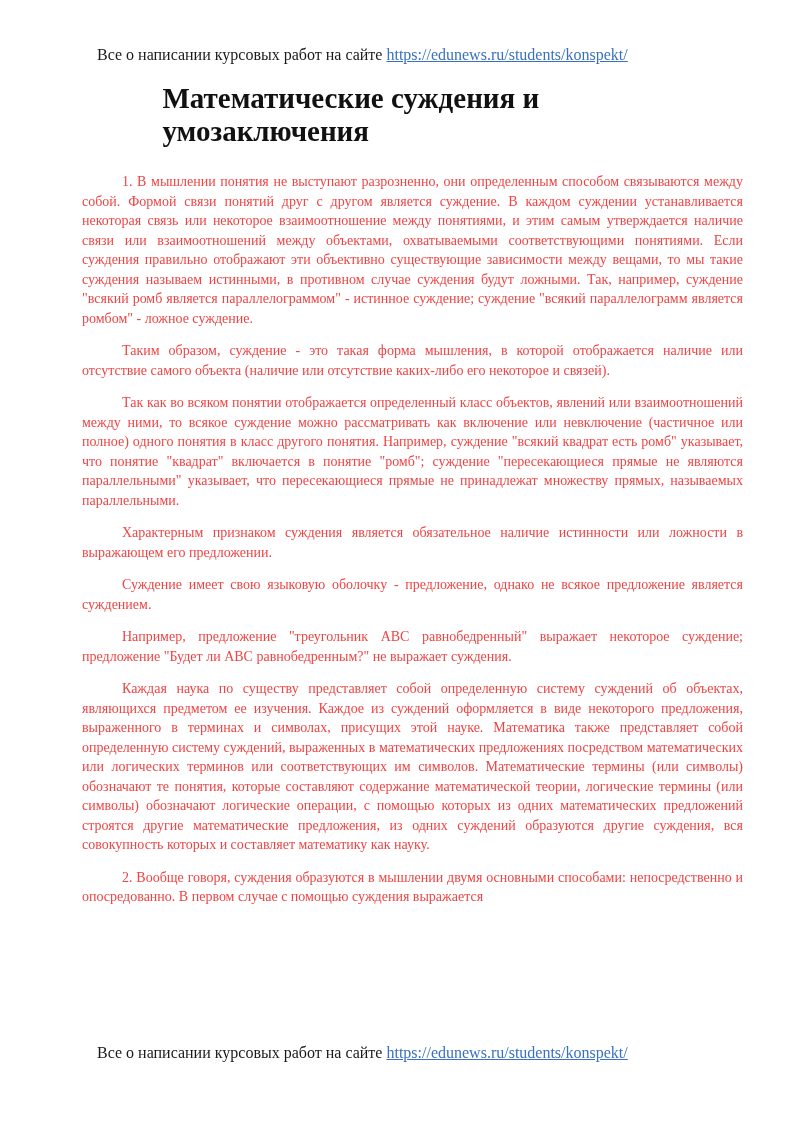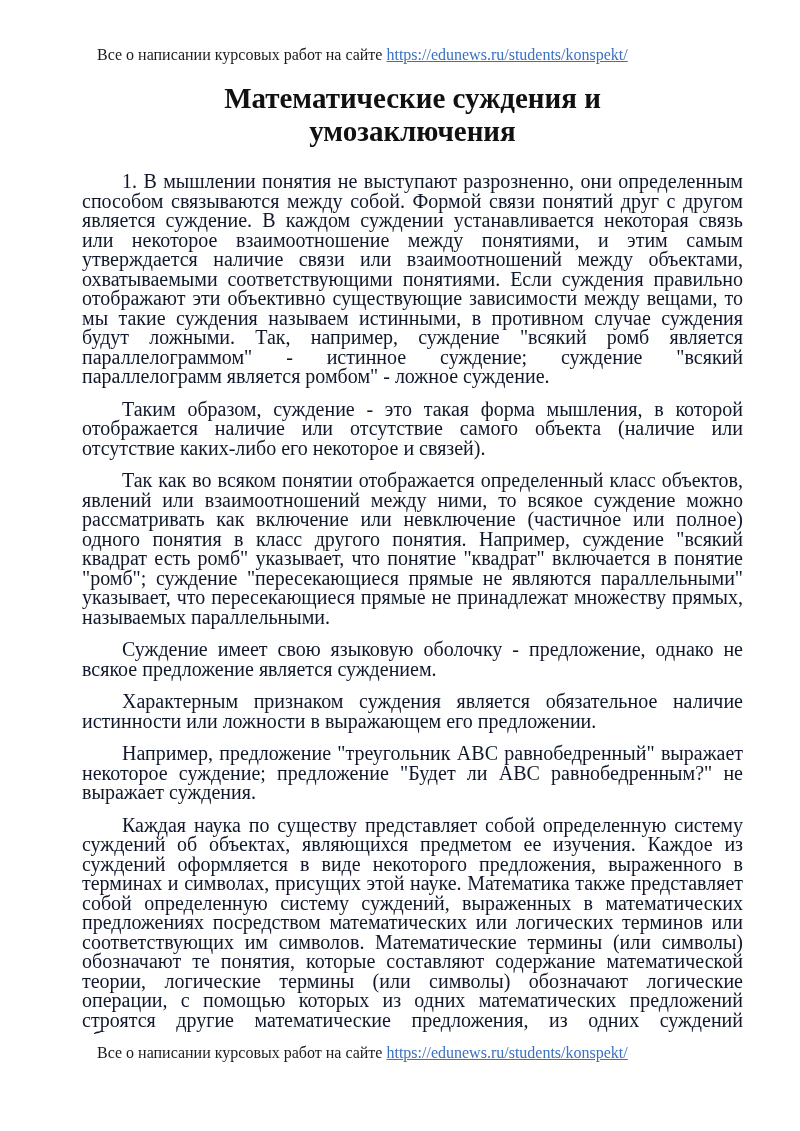--- a/index.html
+++ b/index.html
@@ -29,67 +29,68 @@
   .header-line a {
     color: #3a70c2;
     text-decoration: underline;
     cursor: pointer;
   }
   .doc-title-wrap {
     position: absolute;
     top: 82px;
     left: 82px;
     width: 661px;
-    text-align: center;
+    text-align: left;
   }
   .doc-title-wrap h1 {
     margin: 0 auto;
     max-width: 500px;
     font-size: 29px;
     line-height: 33px;
     font-weight: bold;
     color: #111111;
   }
   .body-text {
     position: absolute;
     top: 172px;
     left: 82px;
     width: 661px;
     height: 862px;
     overflow: hidden;
   }
   .body-text p {
     margin: 0 0 13px 0;
-    font-size: 20px;
+    font-size: 14px;
     line-height: 19.5px;
     text-align: justify;
     text-indent: 40px;
-    color: #0f172a;
+    color: #ef4444;
   }
 </style>
 </head>
 <body>
 
 <div class="page">
 
   <div class="header-line top">
     <span>Все о написании курсовых работ на сайте </span><a href="#">https://edunews.ru/students/konspekt/</a>
   </div>
 
   <div class="doc-title-wrap">
     <h1>Математические суждения и умозаключения</h1>
   </div>
 
   <div class="body-text">
     <p>1. В мышлении понятия не выступают разрозненно, они определенным способом связываются между собой. Формой связи понятий друг с другом является суждение. В каждом суждении устанавливается некоторая связь или некоторое взаимоотношение между понятиями, и этим самым утверждается наличие связи или взаимоотношений между объектами, охватываемыми соответствующими понятиями. Если суждения правильно отображают эти объективно существующие зависимости между вещами, то мы такие суждения называем истинными, в противном случае суждения будут ложными. Так, например, суждение "всякий ромб является параллелограммом" - истинное суждение; суждение "всякий параллелограмм является ромбом" - ложное суждение.</p>
     <p>Таким образом, суждение - это такая форма мышления, в которой отображается наличие или отсутствие самого объекта (наличие или отсутствие каких-либо его некоторое и связей).</p>
     <p>Так как во всяком понятии отображается определенный класс объектов, явлений или взаимоотношений между ними, то всякое суждение можно рассматривать как включение или невключение (частичное или полное) одного понятия в класс другого понятия. Например, суждение "всякий квадрат есть ромб" указывает, что понятие "квадрат" включается в понятие "ромб"; суждение "пересекающиеся прямые не являются параллельными" указывает, что пересекающиеся прямые не принадлежат множеству прямых, называемых параллельными.</p>
+    <p>Характерным признаком суждения является обязательное наличие истинности или ложности в выражающем его предложении.</p>
     <p>Суждение имеет свою языковую оболочку - предложение, однако не всякое предложение является суждением.</p>
-    <p>Характерным признаком суждения является обязательное наличие истинности или ложности в выражающем его предложении.</p>
     <p>Например, предложение "треугольник АВС равнобедренный" выражает некоторое суждение; предложение "Будет ли АВС равнобедренным?" не выражает суждения.</p>
     <p>Каждая наука по существу представляет собой определенную систему суждений об объектах, являющихся предметом ее изучения. Каждое из суждений оформляется в виде некоторого предложения, выраженного в терминах и символах, присущих этой науке. Математика также представляет собой определенную систему суждений, выраженных в математических предложениях посредством математических или логических терминов или соответствующих им символов. Математические термины (или символы) обозначают те понятия, которые составляют содержание математической теории, логические термины (или символы) обозначают логические операции, с помощью которых из одних математических предложений строятся другие математические предложения, из одних суждений образуются другие суждения, вся совокупность которых и составляет математику как науку.</p>
+    <p>2. Вообще говоря, суждения образуются в мышлении двумя основными способами: непосредственно и опосредованно. В первом случае с помощью суждения выражается</p>
   </div>
 
   <div class="header-line bottom">
     <span>Все о написании курсовых работ на сайте </span><a href="#">https://edunews.ru/students/konspekt/</a>
   </div>
 
 </div>
 
 </body></html>

